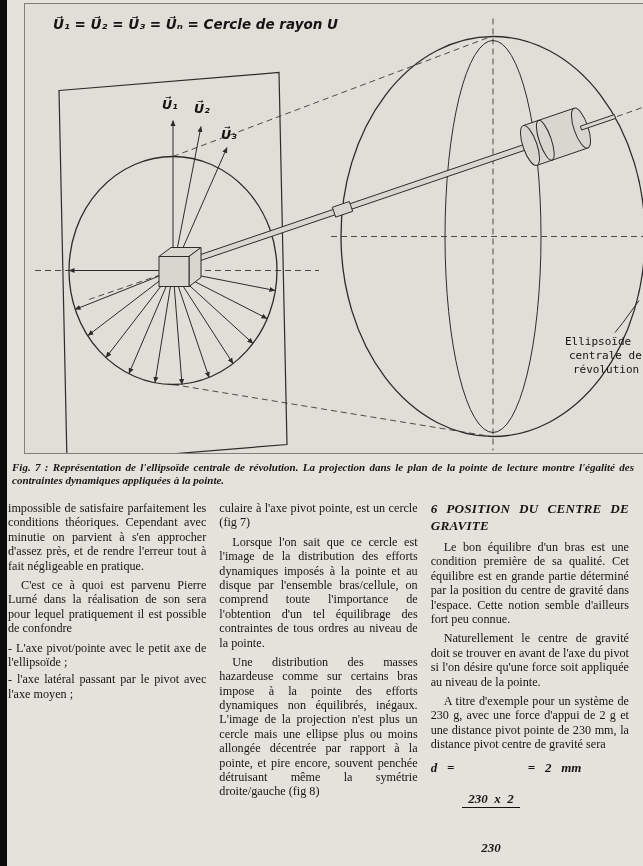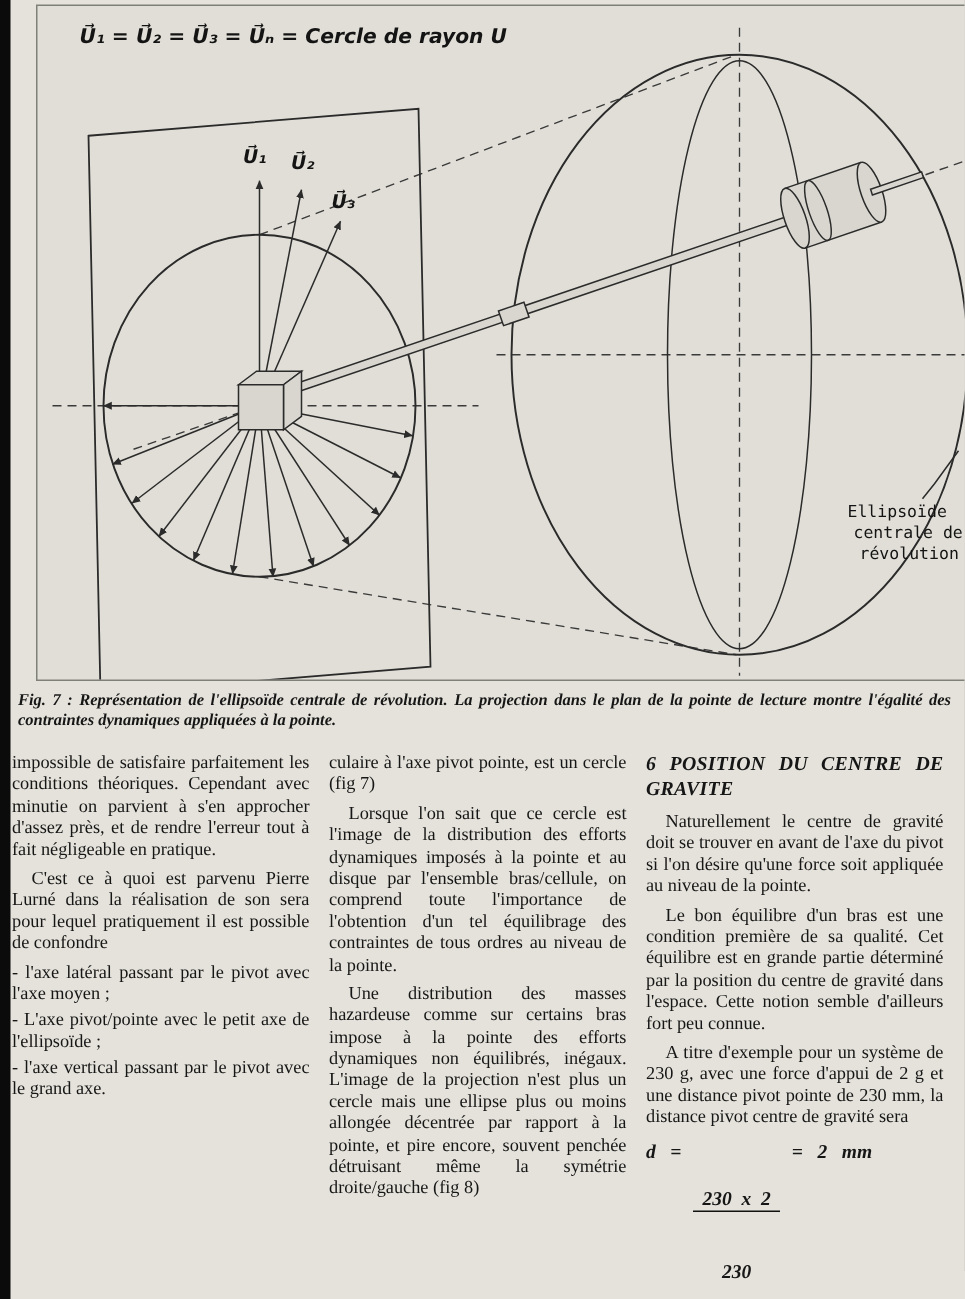--- a/index.html
+++ b/index.html
@@ -132,35 +132,34 @@
   </svg>
 </div>
 
 <div class="caption">Fig. 7 : Représentation de l'ellipsoïde centrale de révolution. La projection dans le plan de la pointe de lecture montre l'égalité des contraintes dynamiques appliquées à la pointe.</div>
 
 <div class="columns">
 
   <div class="col">
     <p class="noindent">impossible de satisfaire parfaitement les conditions théoriques. Cependant avec minutie on parvient à s'en approcher d'assez près, et de rendre l'erreur tout à fait négligeable en pratique.</p>
     <p>C'est ce à quoi est parvenu Pierre Lurné dans la réalisation de son sera pour lequel pratiquement il est possible de confondre</p>
+    <p class="bullet">- L'axe pivot/pointe avec le petit axe de l'ellipsoïde ;</p>
     <p class="bullet">- l'axe latéral passant par le pivot avec l'axe moyen ;</p>
-    <p class="bullet">- L'axe pivot/pointe avec le petit axe de l'ellipsoïde ;</p>
-    <p class="bullet">- l'axe vertical passant par le pivot avec le grand axe.</p>
   </div>
 
   <div class="col">
     <p class="noindent">culaire à l'axe pivot pointe, est un cercle (fig 7)</p>
     <p>Lorsque l'on sait que ce cercle est l'image de la distribution des efforts dynamiques imposés à la pointe et au disque par l'ensemble bras/cellule, on comprend toute l'importance de l'obtention d'un tel équilibrage des contraintes de tous ordres au niveau de la pointe.</p>
     <p>Une distribution des masses hazardeuse comme sur certains bras impose à la pointe des efforts dynamiques non équilibrés, inégaux. L'image de la projection n'est plus un cercle mais une ellipse plus ou moins allongée décentrée par rapport à la pointe, et pire encore, souvent penchée détruisant même la symétrie droite/gauche (fig 8)</p>
   </div>
 
   <div class="col">
     <div class="col-heading">6  POSITION DU CENTRE DE GRAVITE</div>
+    <p>Le bon équilibre d'un bras est une condition première de sa qualité. Cet équilibre est en grande partie déterminé par la position du centre de gravité dans l'espace. Cette notion semble d'ailleurs fort peu connue.</p>
     <p>Naturellement le centre de gravité doit se trouver en avant de l'axe du pivot si l'on désire qu'une force soit appliquée au niveau de la pointe.</p>
-    <p>Le bon équilibre d'un bras est une condition première de sa qualité. Cet équilibre est en grande partie déterminé par la position du centre de gravité dans l'espace. Cette notion semble d'ailleurs fort peu connue.</p>
     <p>A titre d'exemple pour un système de 230 g, avec une force d'appui de 2 g et une distance pivot pointe de 230 mm, la distance pivot centre de gravité sera</p>
     <div class="formula">
       <span>d   =</span>
       <span class="frac">
         <span class="num">230  x  2</span>
         <span class="den">230</span>
       </span>
       <span>=   2   mm</span>
     </div>
   </div>

